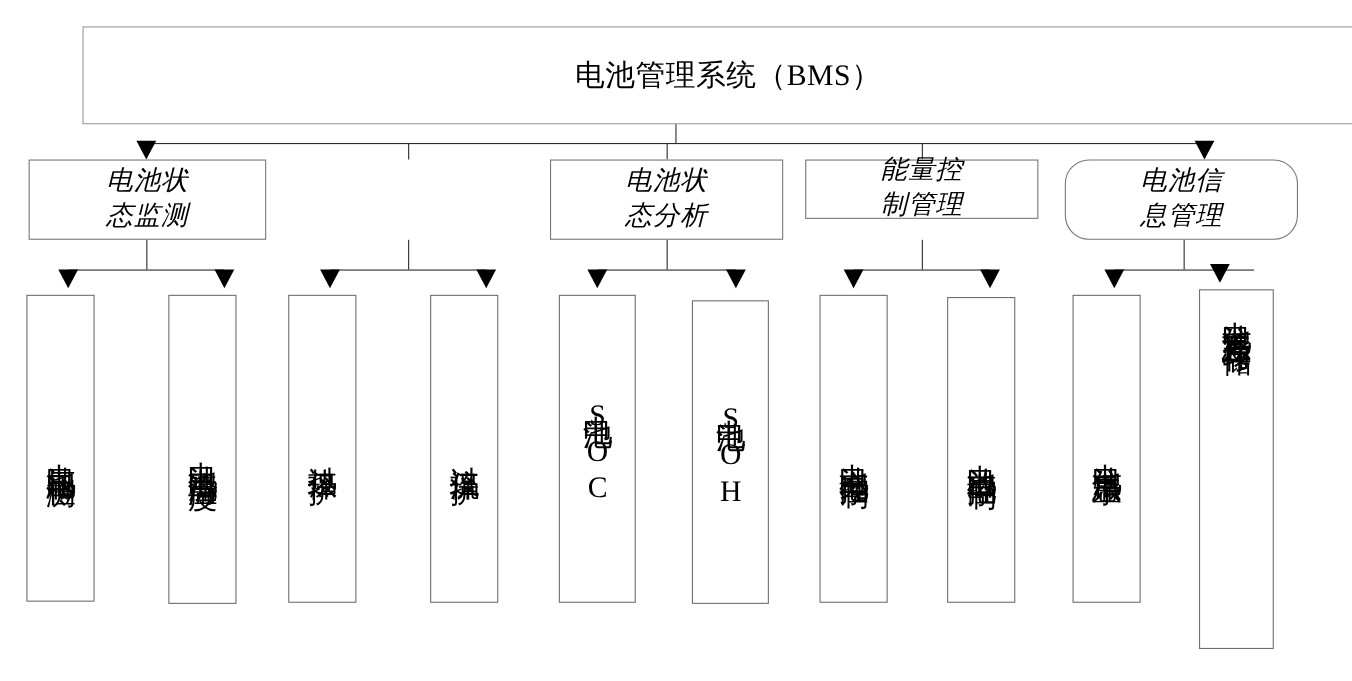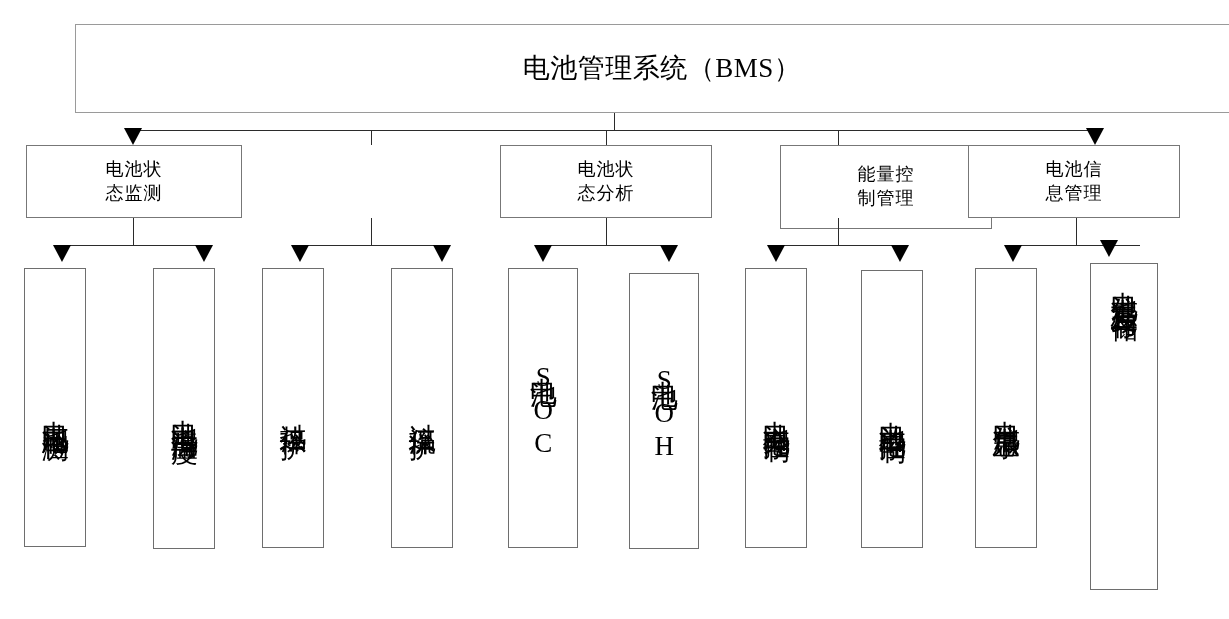--- a/index.html
+++ b/index.html
@@ -41,25 +41,26 @@
   
   .root-label {
     font-size: 27px;
     letter-spacing: 0.5px;
     white-space: nowrap;
     line-height: 1.2;
   }
 
   
   .lvl2-label {
-    font-size: 18px;
+    font-size: 24px;
     line-height: 1.32;
     text-align: center;
     white-space: pre-line;
     letter-spacing: 1px;
+    font-style: italic;
   }
 
   
   .leaf-label {
     writing-mode: vertical-rl;
     text-orientation: upright;
     font-size: 27px;
     line-height: 1.13;
     letter-spacing: 3px;
     text-align: center;
@@ -108,25 +109,25 @@
   <div class="arrow" style="left:1086px; top:128px;"></div>
 
   <div class="box lvl2" style="left:26px; top:145px; width:216px; height:73px;">
     <span class="lvl2-label">电池状
 态监测</span>
   </div>
   <div class="box lvl2" style="left:500px; top:145px; width:212px; height:73px;">
     <span class="lvl2-label">电池状
 态分析</span>
   </div>
-  <div class="box lvl2" style="left:732px; top:145px; width:212px; height:84px;margin-left:48px;">
+  <div class="box lvl2" style="left:732px; top:145px; width:212px; height:54px;">
     <span class="lvl2-label">能量控
 制管理</span>
   </div>
-  <div class="box lvl2" style="left:968px; top:145px; width:212px; height:73px;">
+  <div class="box lvl2" style="left:968px; top:145px; width:212px; height:73px;border-radius:22px;">
     <span class="lvl2-label">电池信
 息管理</span>
   </div>
 
   <div class="vline" style="left:133px; top:218px; height:27px;"></div>
   <div class="hline" style="left:62px; top:245px; width:142px;"></div>
   <div class="arrow" style="left:53px; top:245px;"></div>
   <div class="arrow" style="left:195px; top:245px;"></div>
 
   <div class="box leaf" style="left:24px; top:268px; width:62px; height:279px;">

